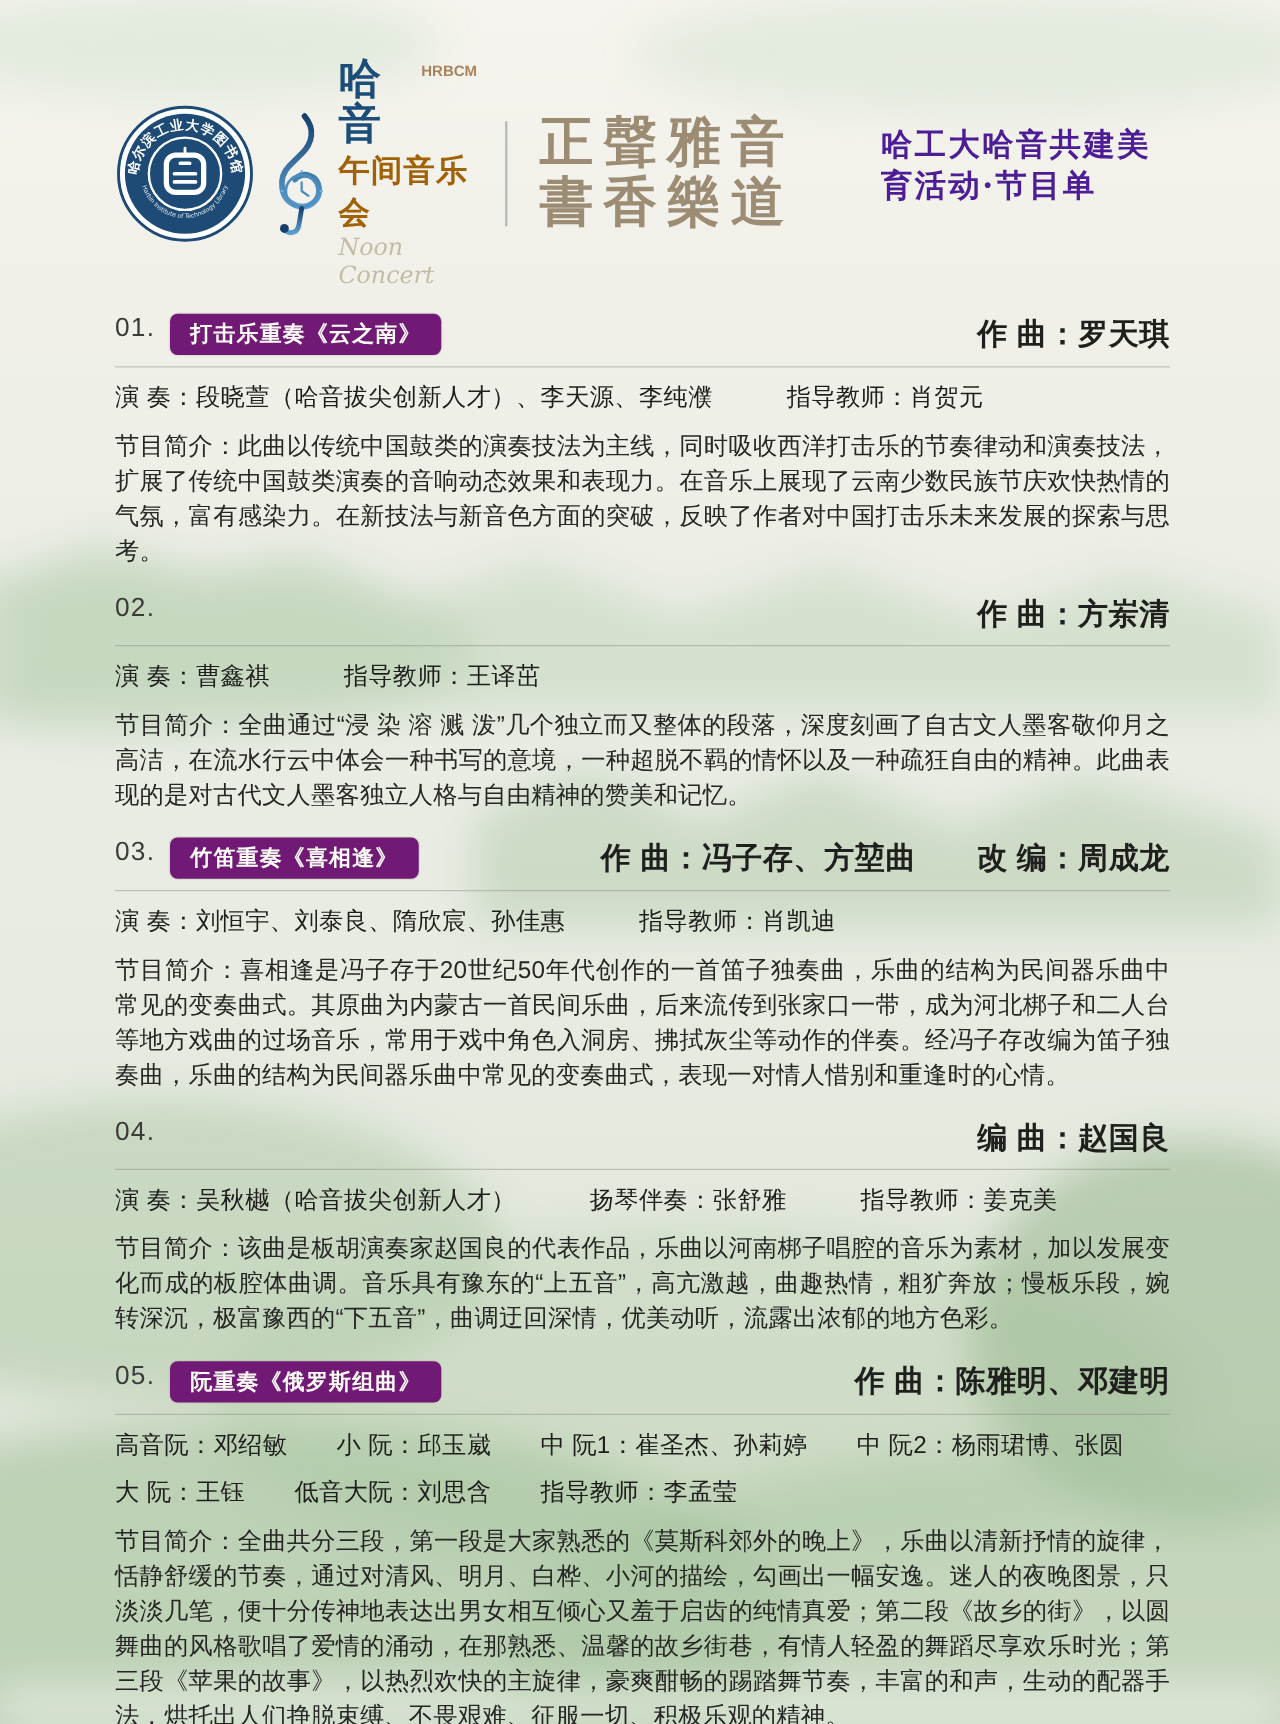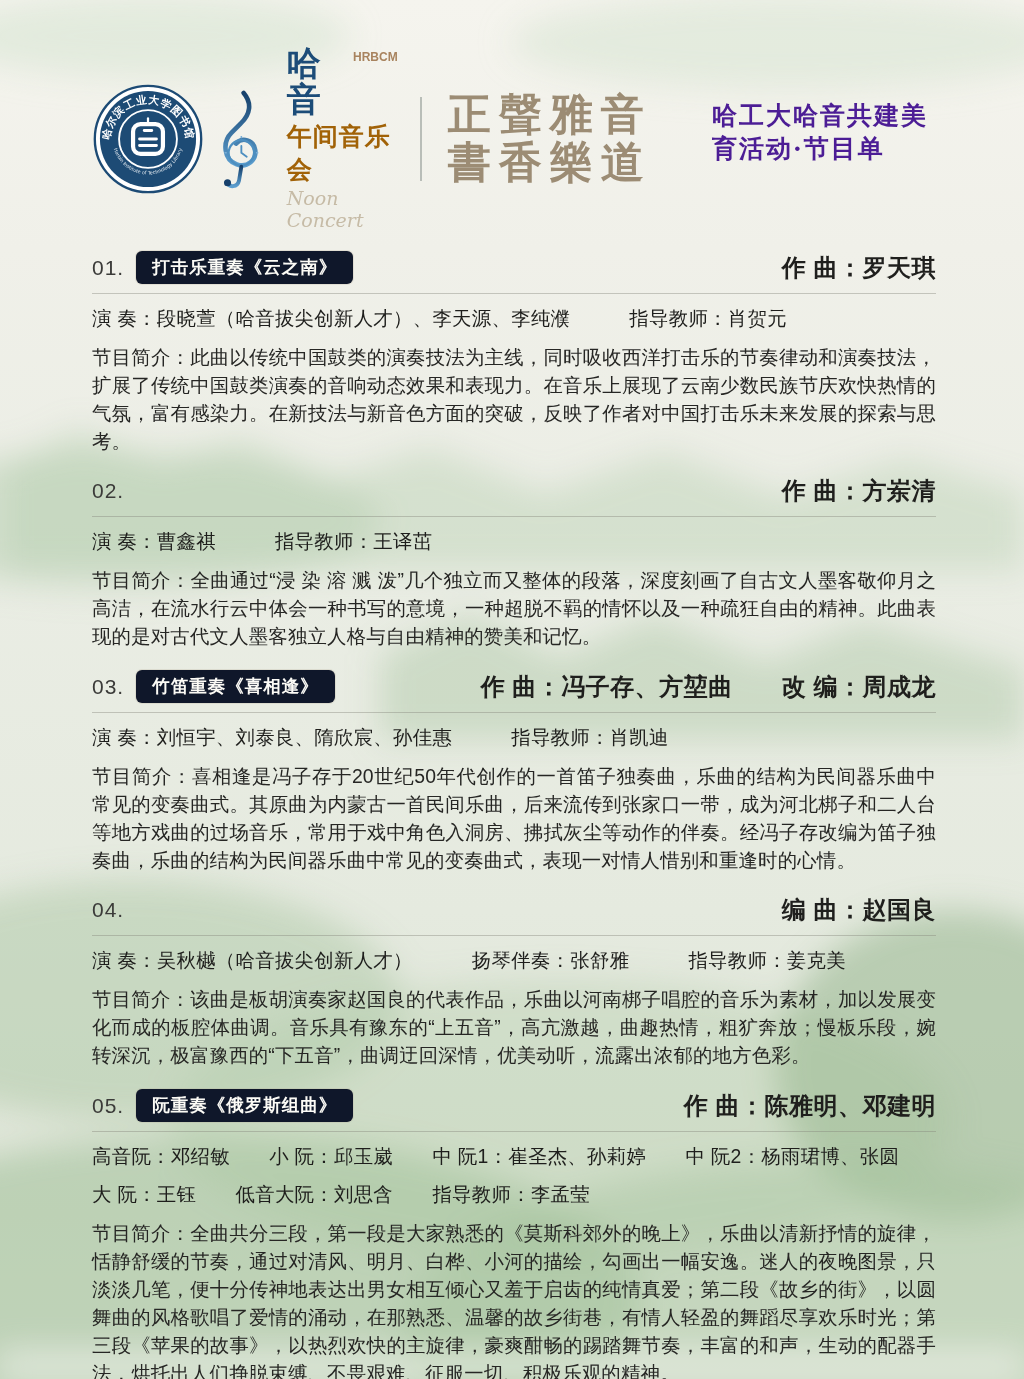--- a/index.html
+++ b/index.html
@@ -8,45 +8,45 @@
     font-family:"Liberation Sans","DejaVu Sans",sans-serif;
     background:linear-gradient(180deg,#f5f4ee 0%,#f0f0e9 18%,#eaede4 42%,#e5eadf 66%,#dee5d7 88%,#e3e8dc 100%);
   }
   .page{position:relative;width:1024px;height:1379px;overflow:hidden;}
   .bg{position:absolute;left:0;top:0;z-index:0;pointer-events:none;}
   .content{position:relative;z-index:1;padding:46px 88px 0 92px;}
 
   
   .header{display:flex;align-items:center;}
   .lib-logo{flex:0 0 auto;}
-  .concert-logo{display:flex;align-items:center;gap:20px;margin-left:12px;}
+  .concert-logo{display:flex;align-items:center;gap:4px;margin-left:12px;}
   .hy-text{display:flex;flex-direction:column;}
   .hy-row1{display:flex;align-items:flex-start;gap:7px;}
   .hy-name{font-size:34px;font-weight:bold;color:#1c4c78;letter-spacing:2px;line-height:1.05;}
   .hy-tag{display:flex;font-size:12px;font-weight:bold;color:#a8835e;line-height:1.1;margin-top:5px;margin-left:12px;}
   .hy-name2{font-size:25px;font-weight:bold;color:#a16207;letter-spacing:1px;margin-top:3px;}
   .hy-script{font-family:"DejaVu Serif","Liberation Serif",serif;font-style:italic;font-size:19px;color:#c6bba6;margin-top:1px;}
   .v-sep{width:2px;height:84px;background:#9aa19c;opacity:.65;margin:0 26px 0 22px;flex:0 0 auto;}
   .title-block{display:flex;flex-direction:row;}
   .main-title{
     font-family:"DejaVu Serif","Liberation Serif",serif;
     font-size:43px;font-weight:bold;color:#9c8c74;letter-spacing:8px;line-height:1.1;margin:0;
   }
   .sub-title{
     font-family:"DejaVu Serif","Liberation Serif",serif;
     font-size:25px;font-weight:bold;color:#4c1d95;letter-spacing:2px;margin:8px 0 0 0;
   }
 
   
   .programs{margin-top:12px;}
   .program{margin-top:20px;}
-  .prog-head{display:flex;align-items:center;}
+  .prog-head{display:flex;}
   .prog-num{font-size:21px;font-weight:500;color:#3b3b39;margin-right:12px;letter-spacing:1px;}
   .prog-badge{
-    display:inline-block;background:#0f172a;color:#fcfbf6;font-weight:bold;
+    display:inline-block;background:#701a75;color:#fcfbf6;font-weight:bold;
     font-size:17.5px;padding:4px 16px 5px 16px;border-radius:6px;letter-spacing:1px;
     box-shadow:0 0 0 1px rgba(178,167,149,.25);
   }
   .prog-credit{margin-left:auto;font-size:24px;color:#1f1f1d;letter-spacing:.5px;font-weight:bold;}
   .prog-divider{border-top:1px solid rgba(130,130,120,.40);margin-top:9px;height:0;}
   .prog-performers{margin-top:11px;font-size:19.4px;color:#1e1e1c;line-height:27px;letter-spacing:.3px;}
   .prog-intro{
     margin:11px 0 0 0;font-size:19.4px;color:#262624;line-height:28px;
     text-align:justify;letter-spacing:.2px;
   }

